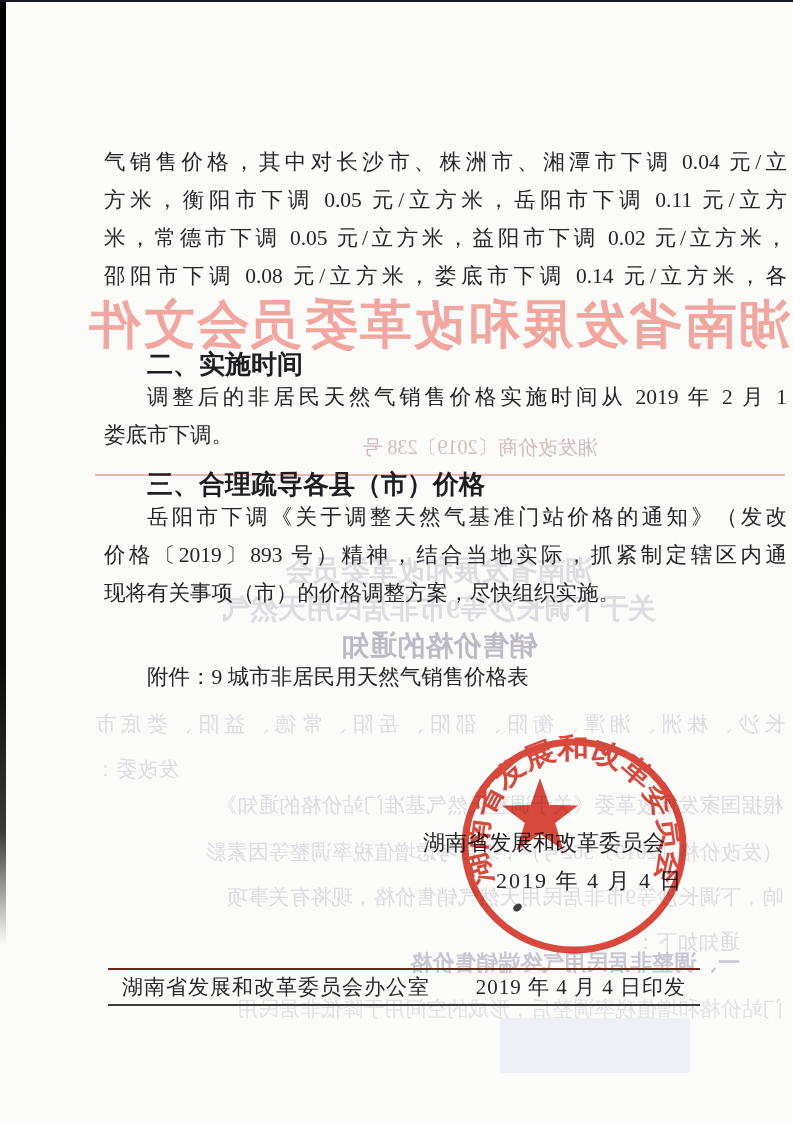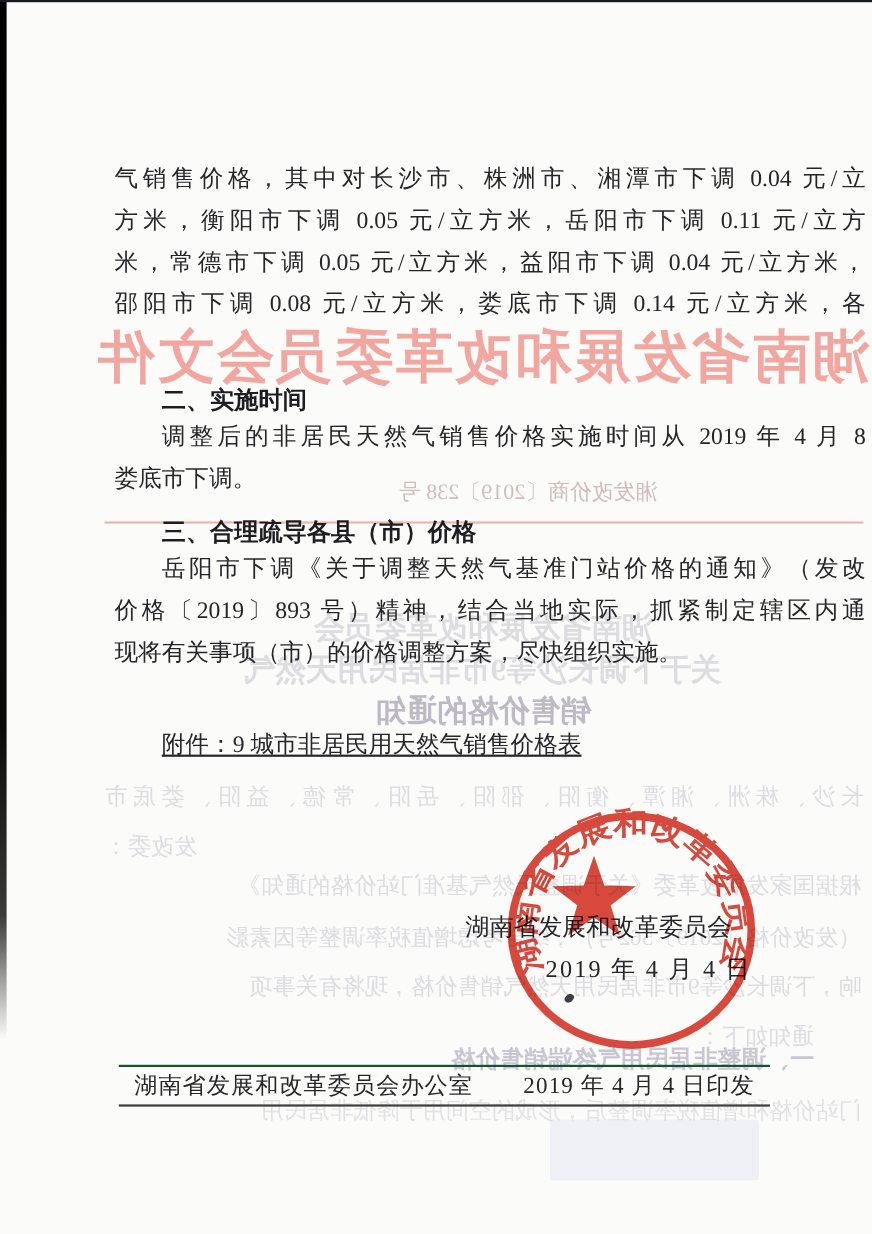--- a/index.html
+++ b/index.html
@@ -33,31 +33,31 @@
   .bleed-b3{left:95px; top:883px; width:688px; font-size:21px;}
   .bleed-b4{left:95px; top:928px; width:688px; font-size:21px; text-indent:43px;}
   .bleed-f1{left:95px; top:948px; width:688px; font-size:22px; font-weight:700;
     color:#bdb9cc; opacity:.8; text-indent:43px; font-family:"Liberation Sans",sans-serif;}
   .bleed-f2{left:95px; top:995px; width:688px; font-size:21px; opacity:.45;}
   
   .blk{position:absolute; left:104px; width:683px; z-index:2; color:#26262a;}
   .line{height:38px; line-height:38px; font-size:21.5px; overflow:hidden;}
   .just{text-align:justify; text-align-last:justify;}
   .ind{text-indent:43px;}
-  .hline{height:38px; line-height:38px; font-size:22px; font-weight:700;
+  .hline{height:38px; line-height:38px; font-size:26px; font-weight:700;
     font-family:"Liberation Sans",sans-serif; color:#1e1e22; text-indent:43px;}
   .sig{position:absolute; z-index:2; color:#26262a; font-size:22px; white-space:nowrap;}
   
   .seal{position:absolute; left:452px; top:732px; width:244px; height:226px; z-index:3;
     mix-blend-mode:multiply; opacity:.92;}
   .ink-dot{position:absolute; left:514px; top:903px; width:7px; height:9px; background:#2b2b33;
     border-radius:60% 40% 55% 45%; transform:rotate(38deg); z-index:3; opacity:.9;}
   
   .footer{position:absolute; left:108px; top:968px; width:592px; height:38px; z-index:2;
-    border-top:2px solid #14532d; border-bottom:2px solid #3e3e3c;
+    border-top:2px solid #7f1d1d; border-bottom:2px solid #3e3e3c;
     display:flex; justify-content:space-between; align-items:center;
     padding:0 14px; box-sizing:border-box;}
   .footer .ft{font-size:21px; color:#26262a; white-space:nowrap; letter-spacing:1px;}
 </style>
 </head>
 <body>
 
 <div class="page">
 
   <div class="bleed bleed-red-header mir">湖南省发展和改革委员会文件</div>
@@ -72,44 +72,44 @@
   <div class="bleed bleed-gray bleed-b2 mir">（发改价格〔2019〕562号），综合考虑增值税率调整等因素影</div>
   <div class="bleed bleed-gray bleed-b3 mir">响，下调长沙等9市非居民用天然气销售价格，现将有关事项</div>
   <div class="bleed bleed-gray bleed-b4 mir">通知如下：</div>
   <div class="bleed bleed-f1 mir">一、调整非居民用气终端销售价格</div>
   <div class="bleed bleed-gray bleed-f2 mir">门站价格和增值税率调整后，形成的空间用于降低非居民用</div>
   <div class="blue-blot"></div>
 
   <div class="blk" style="top:143px;">
     <div class="line just">气销售价格，其中对长沙市、株洲市、湘潭市下调 0.04 元/立</div>
     <div class="line just">方米，衡阳市下调 0.05 元/立方米，岳阳市下调 0.11 元/立方</div>
-    <div class="line just">米，常德市下调 0.05 元/立方米，益阳市下调 0.04 元/立方米，</div>
+    <div class="line just">米，常德市下调 0.05 元/立方米，益阳市下调 0.02 元/立方米，</div>
     <div class="line just">邵阳市下调 0.08 元/立方米，娄底市下调 0.14 元/立方米，各</div>
   </div>
 
   <div class="blk" style="top:345px;">
     <div class="hline">二、实施时间</div>
   </div>
 
   <div class="blk" style="top:378px;">
-    <div class="line just ind">调整后的非居民天然气销售价格实施时间从 2019 年 4 月 8</div>
+    <div class="line just ind">调整后的非居民天然气销售价格实施时间从 2019 年 2 月 1</div>
     <div class="line">娄底市下调。</div>
   </div>
 
   <div class="blk" style="top:465px;">
     <div class="hline">三、合理疏导各县（市）价格</div>
   </div>
 
   <div class="blk" style="top:498px;">
     <div class="line just ind">岳阳市下调《关于调整天然气基准门站价格的通知》（发改</div>
     <div class="line just">价格〔2019〕893 号）精神，结合当地实际，抓紧制定辖区内通</div>
     <div class="line">现将有关事项（市）的价格调整方案，尽快组织实施。</div>
   </div>
 
-  <div class="blk" style="top:658px;text-decoration:underline;">
+  <div class="blk" style="top:658px;">
     <div class="line ind">附件：9 城市非居民用天然气销售价格表</div>
   </div>
 
   <div class="sig" style="left:423px; top:828px;">湖南省发展和改革委员会</div>
   <div class="sig" style="left:496px; top:866px; letter-spacing:2px;">2019 年 4 月 4 日</div>
 
   <svg class="seal" viewBox="0 0 244 226">
     <ellipse cx="122" cy="114" rx="109" ry="104" fill="none" stroke-width="7" stroke="#d83a2c"></ellipse>
     <polygon points="88,46 97.4,73.1 126,73.6 103.2,90.9 111.5,118.4 88,102 64.5,118.4 72.8,90.9 50,73.6 78.6,73.1" fill="#d83a2c"></polygon>
     <path id="sealArc" d="M 42.3 151.2 A 88 88 0 1 1 201.7 151.2" fill="none"></path>

